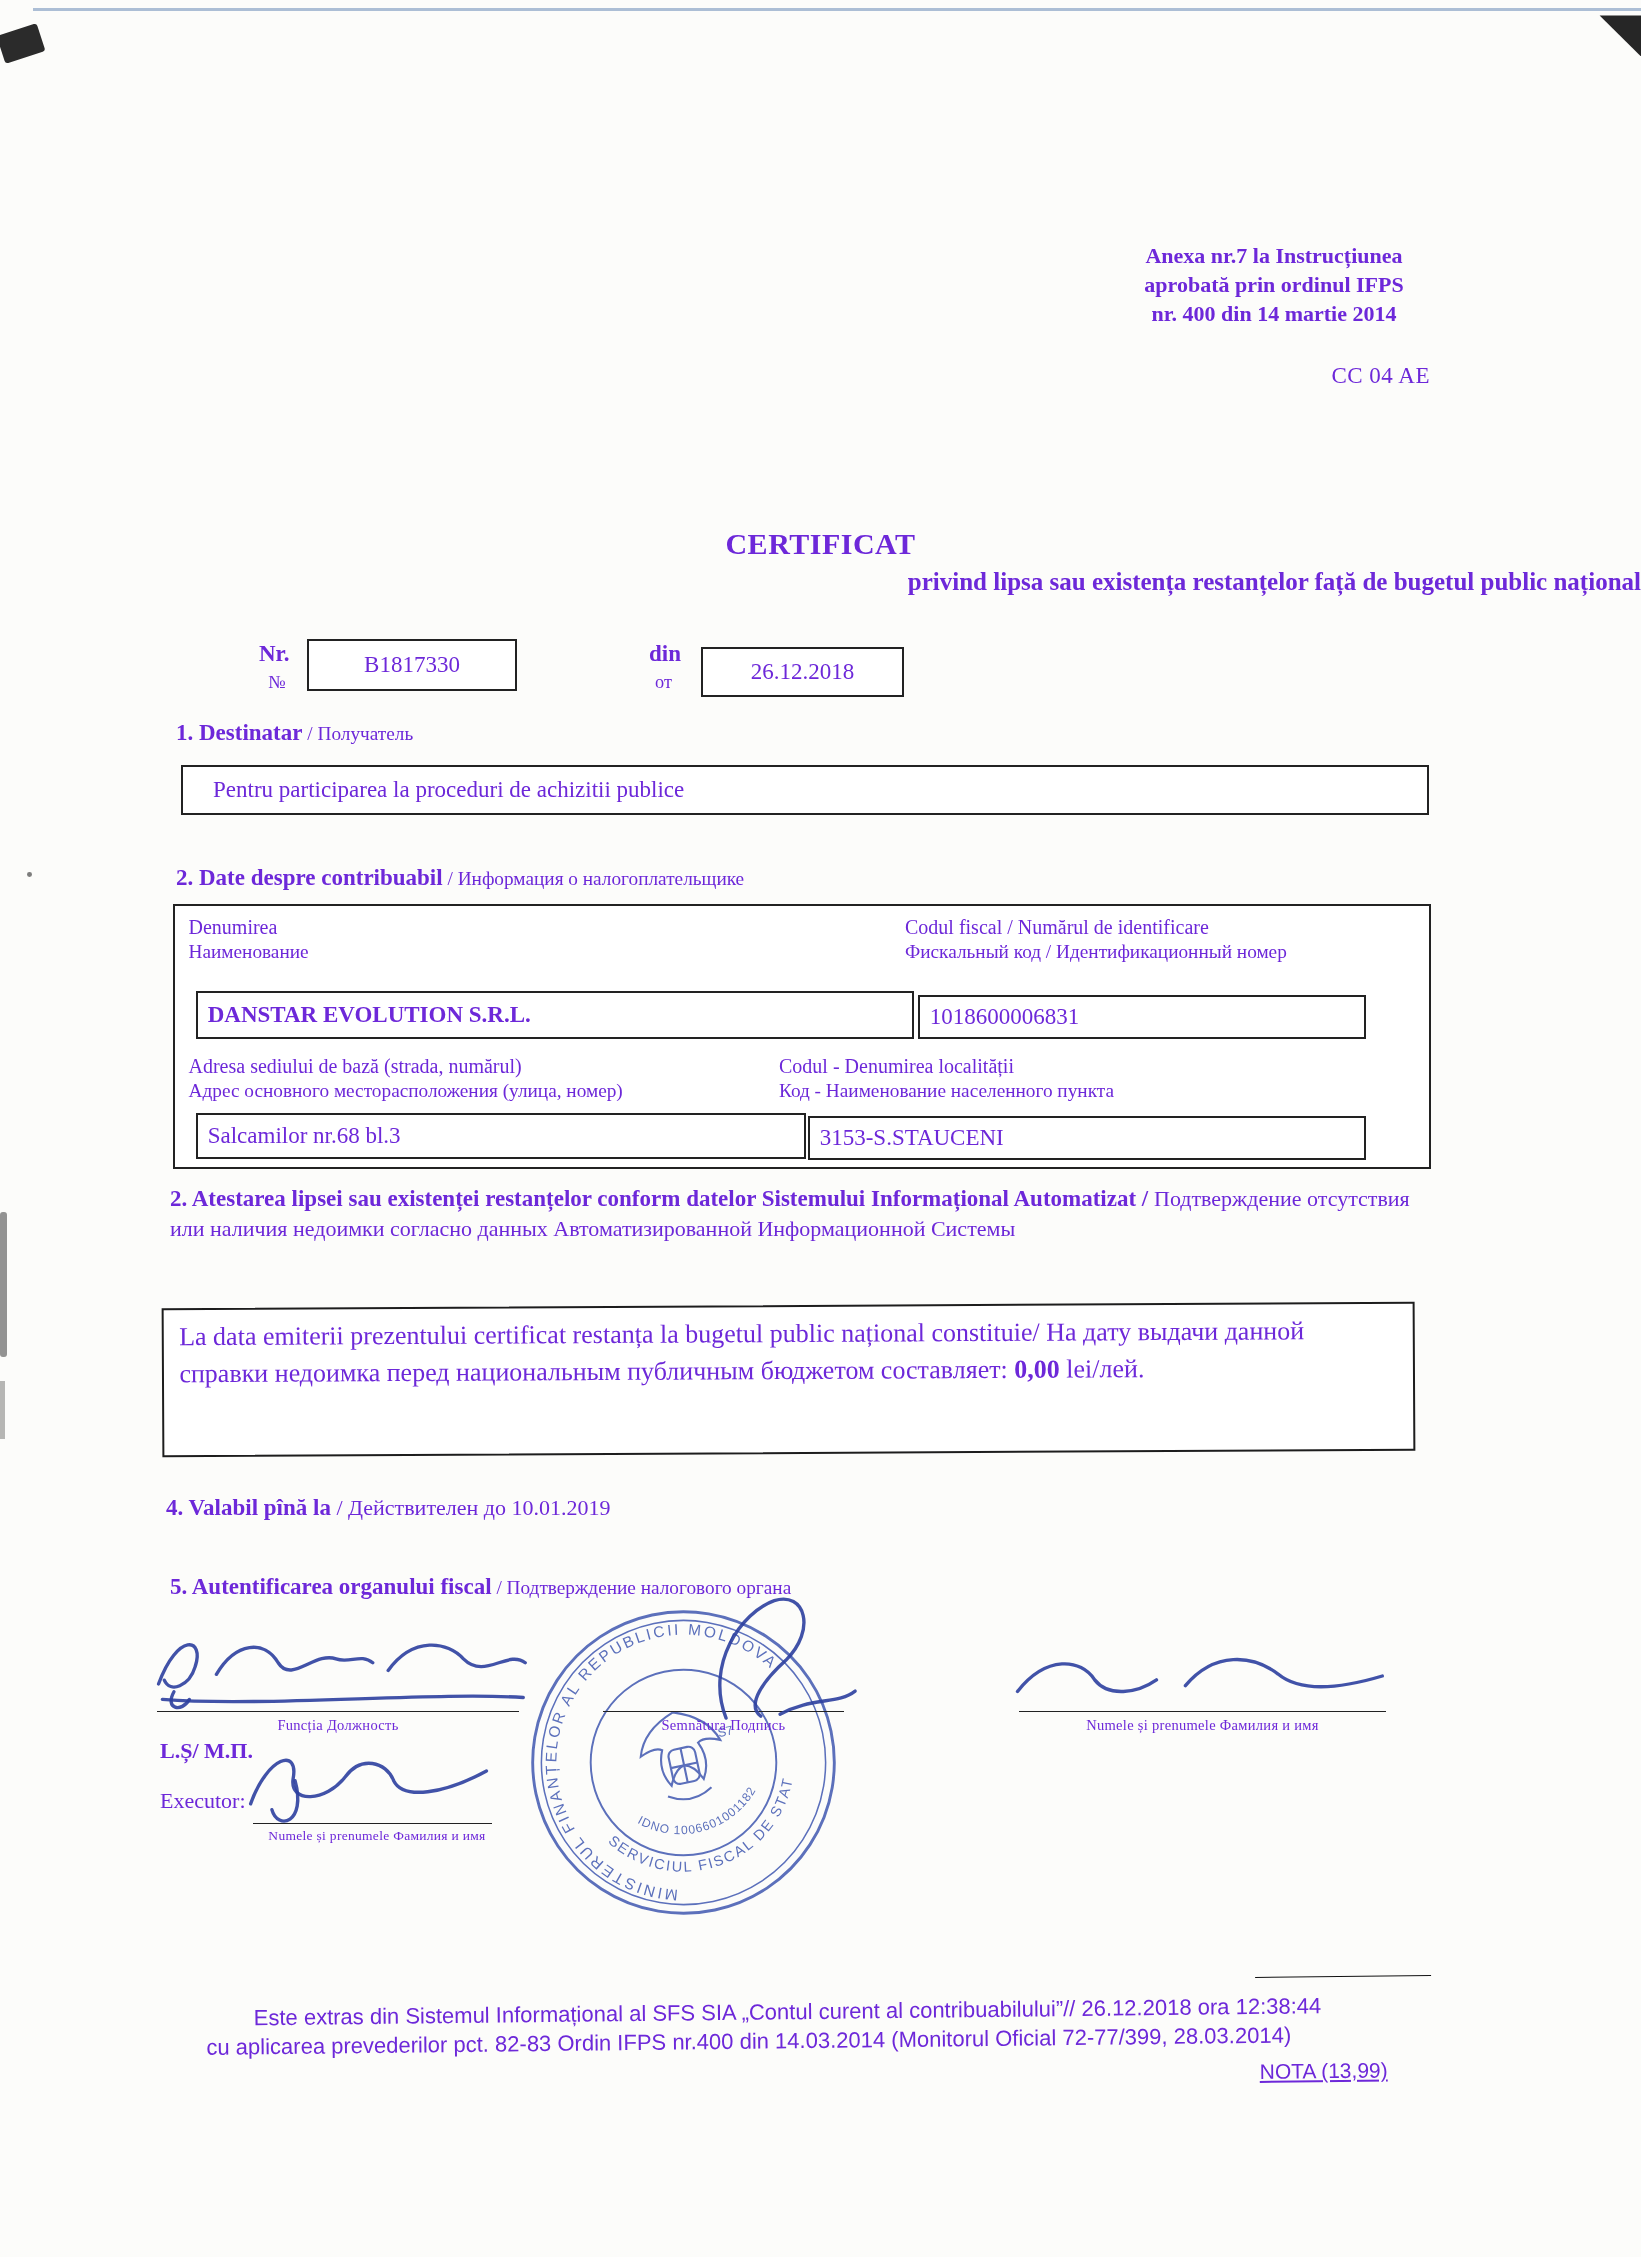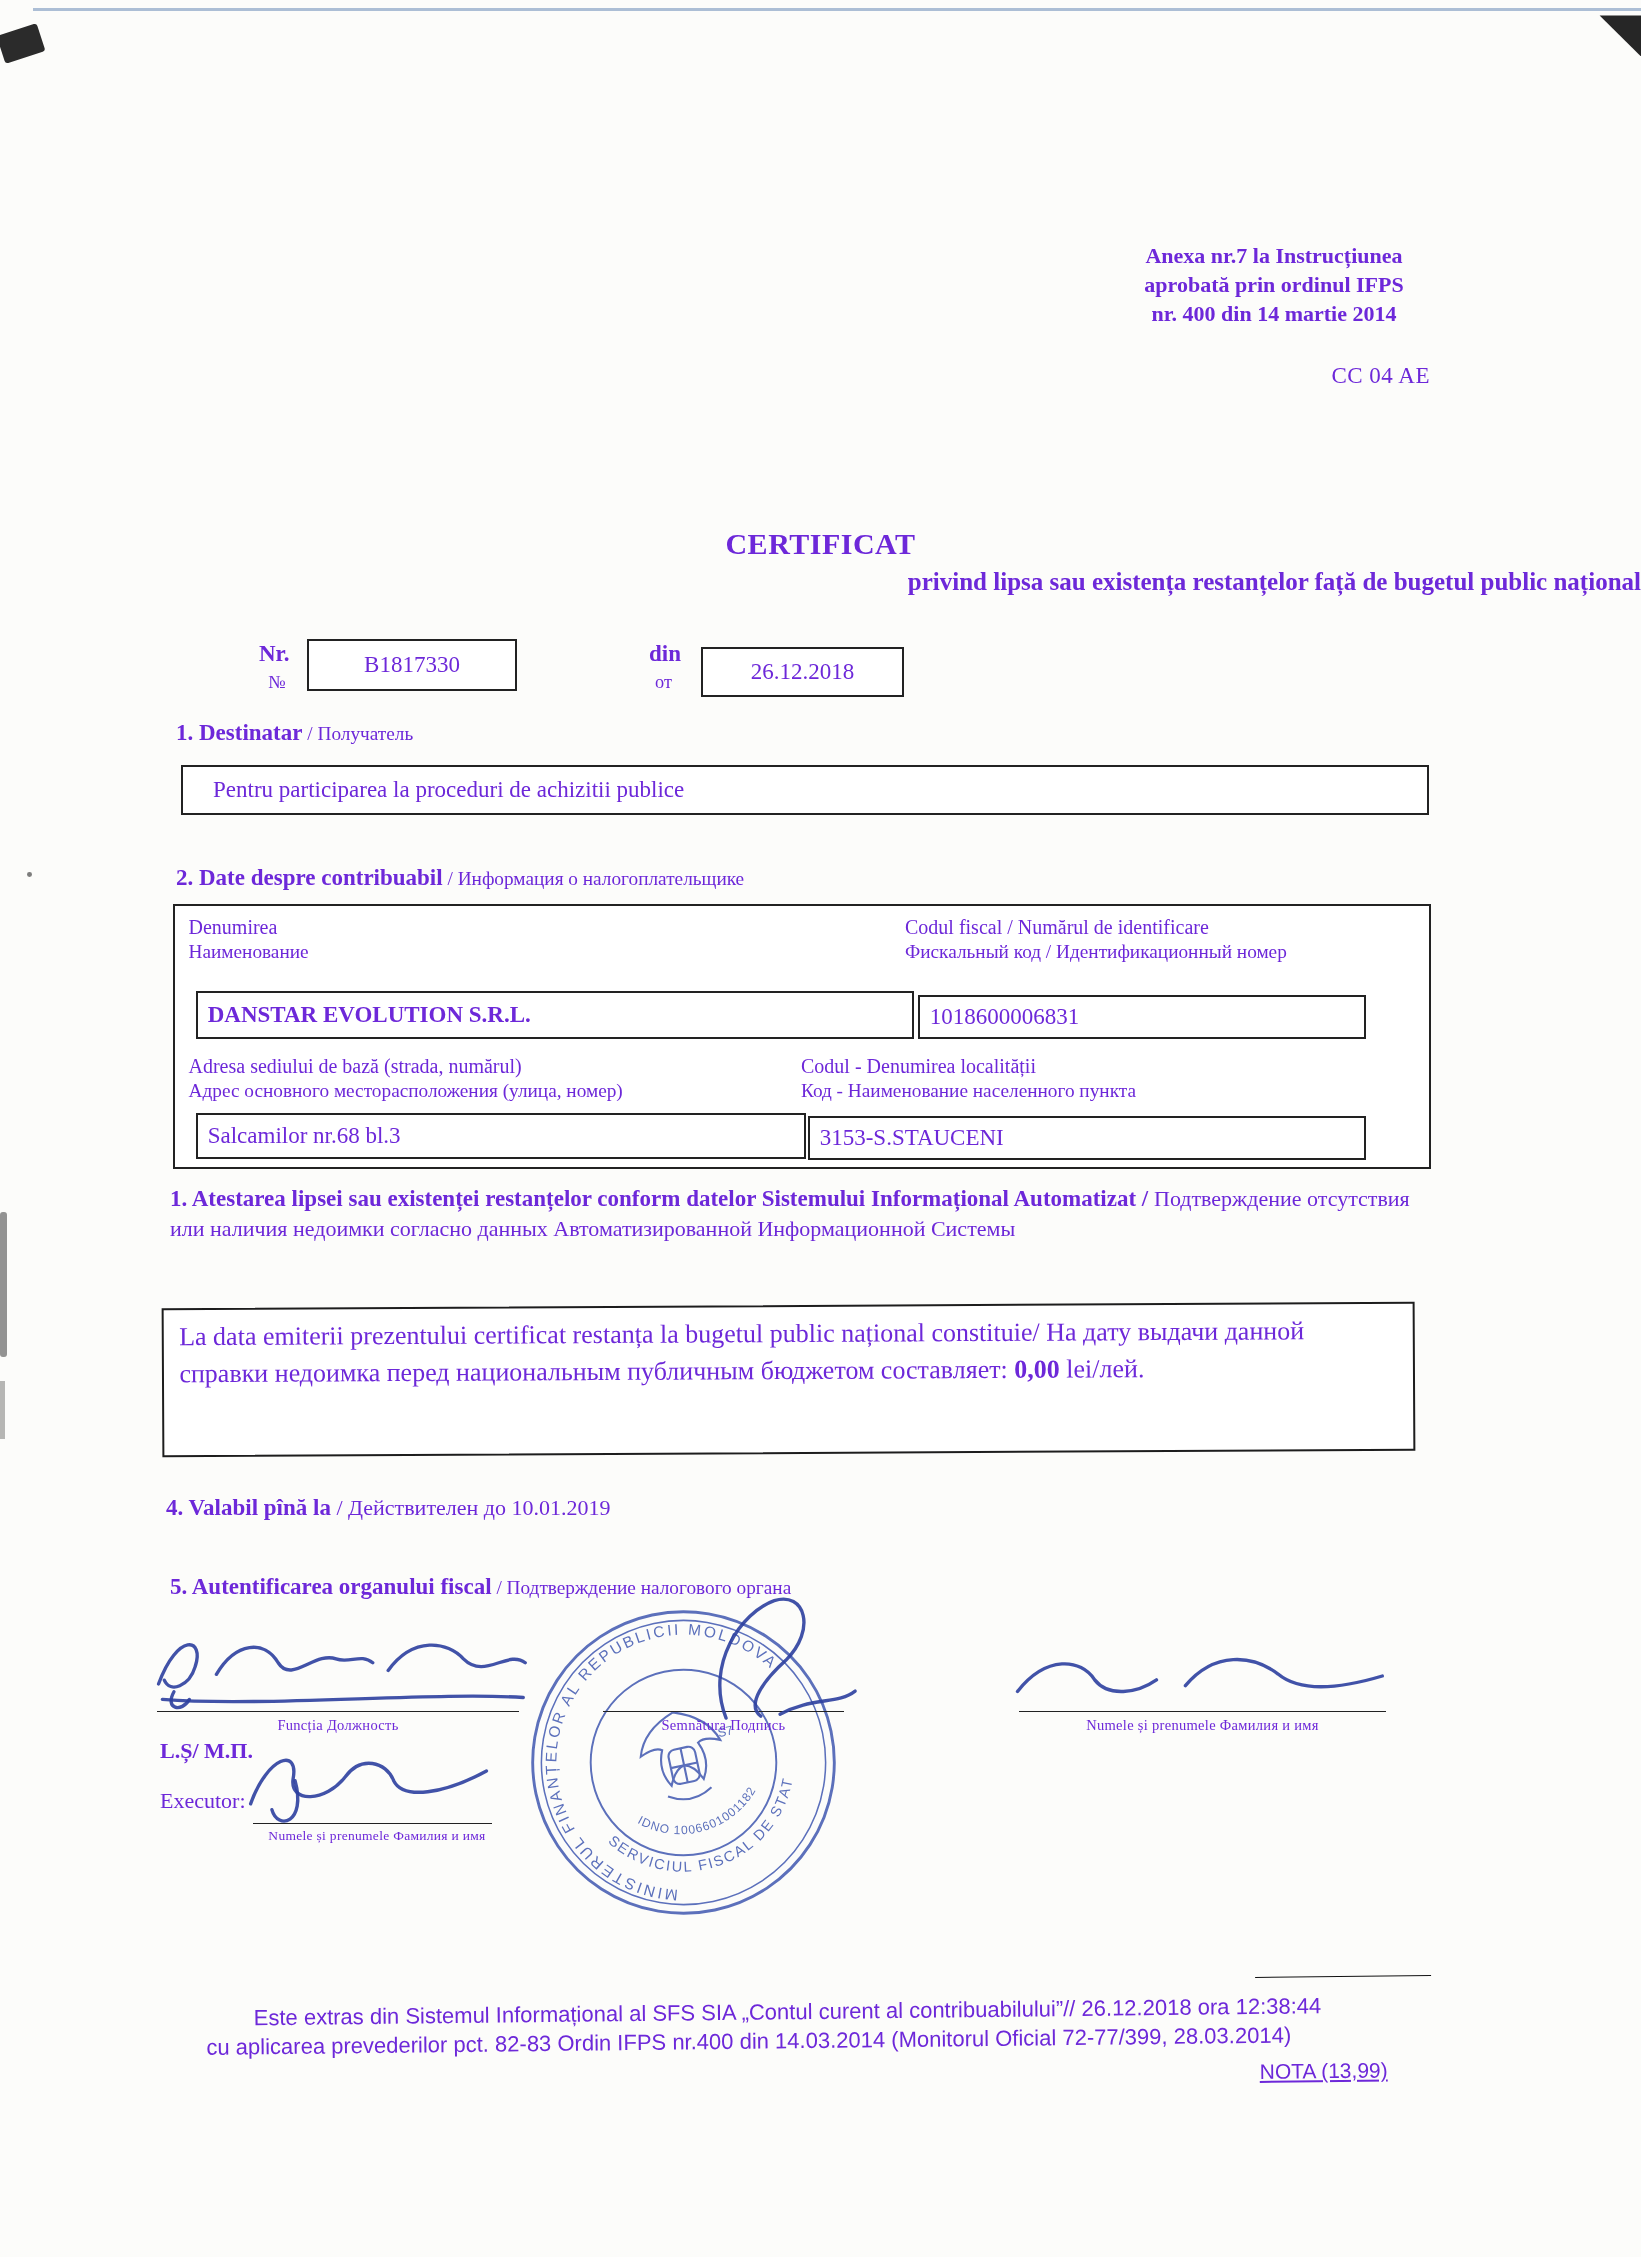--- a/index.html
+++ b/index.html
@@ -37,21 +37,21 @@
   .table{position:absolute;top:904px;left:173px;width:1258px;height:265px;border:2.9px solid #222;background:#fff}
   .table .cell{position:absolute}
   .lab-ro{font-size:20px;font-weight:normal;line-height:26px;display:block}
   .lab-ru{font-size:19.3px;font-weight:normal;line-height:24px;display:block}
   .t-name-label{top:7.7px;left:13.5px}
   .t-fiscal-label{top:7.7px;left:730px}
   .ibox{position:absolute;border:2.9px solid #222;font-size:23px;display:flex;align-items:center;padding-left:9.7px;background:#fff}
   .t-name-box{top:85px;left:21px;width:718px;height:48px;font-weight:bold}
   .t-fiscal-box{top:89px;left:743px;width:448px;height:44px}
   .t-addr-label{top:147px;left:13.5px}
-  .t-loc-label{top:147px;left:626px}
+  .t-loc-label{top:147px;left:604px}
   .t-addr-box{top:207px;left:21px;width:610px;height:46px}
   .t-loc-box{top:210px;left:633px;width:558px;height:44px}
   .s3-head{position:absolute;top:1184px;left:170px;width:1271px;font-size:23px;line-height:30px;font-weight:bold}
   .s3-head .head-ru{font-size:22px}
   .s3-box{position:absolute;top:1305px;left:162px;width:1253px;height:149px;border:2.9px solid #1d1d1d;
           font-size:26px;line-height:37px;padding:7.7px 15.4px;background:#fff;transform:rotate(-.3deg)}
   .s4-head{top:1495px;left:166px}
   .s4-head .head-ru,.s4-date{font-size:22px;font-weight:normal}
   .s5-head{top:1574px;left:170px}
   
@@ -147,21 +147,21 @@
     </div>
     <div class="ibox t-addr-box">
       <span>Salcamilor nr.68 bl.3</span>
     </div>
     <div class="ibox t-loc-box">
       <span>3153-S.STAUCENI</span>
     </div>
   </div>
 
   <div class="s3-head">
-    <span>1. Atestarea lipsei sau existenței restanțelor conform datelor Sistemului Informațional Automatizat / </span><span class="head-ru">Подтверждение отсутствия или наличия недоимки согласно данных Автоматизированной Информационной Системы</span>
+    <span>2. Atestarea lipsei sau existenței restanțelor conform datelor Sistemului Informațional Automatizat / </span><span class="head-ru">Подтверждение отсутствия или наличия недоимки согласно данных Автоматизированной Информационной Системы</span>
   </div>
 
   <div class="s3-box">
     <span>La data emiterii prezentului certificat restanța la bugetul public național constituie/ На дату выдачи данной справки недоимка перед национальным публичным бюджетом составляет: </span><b>0,00</b><span> lei/лей.</span>
   </div>
 
   <div class="sec-head s4-head">
     <span>4. Valabil pînă la</span><span class="head-ru"> / Действителен до </span><span class="s4-date">10.01.2019</span>
   </div>
 

